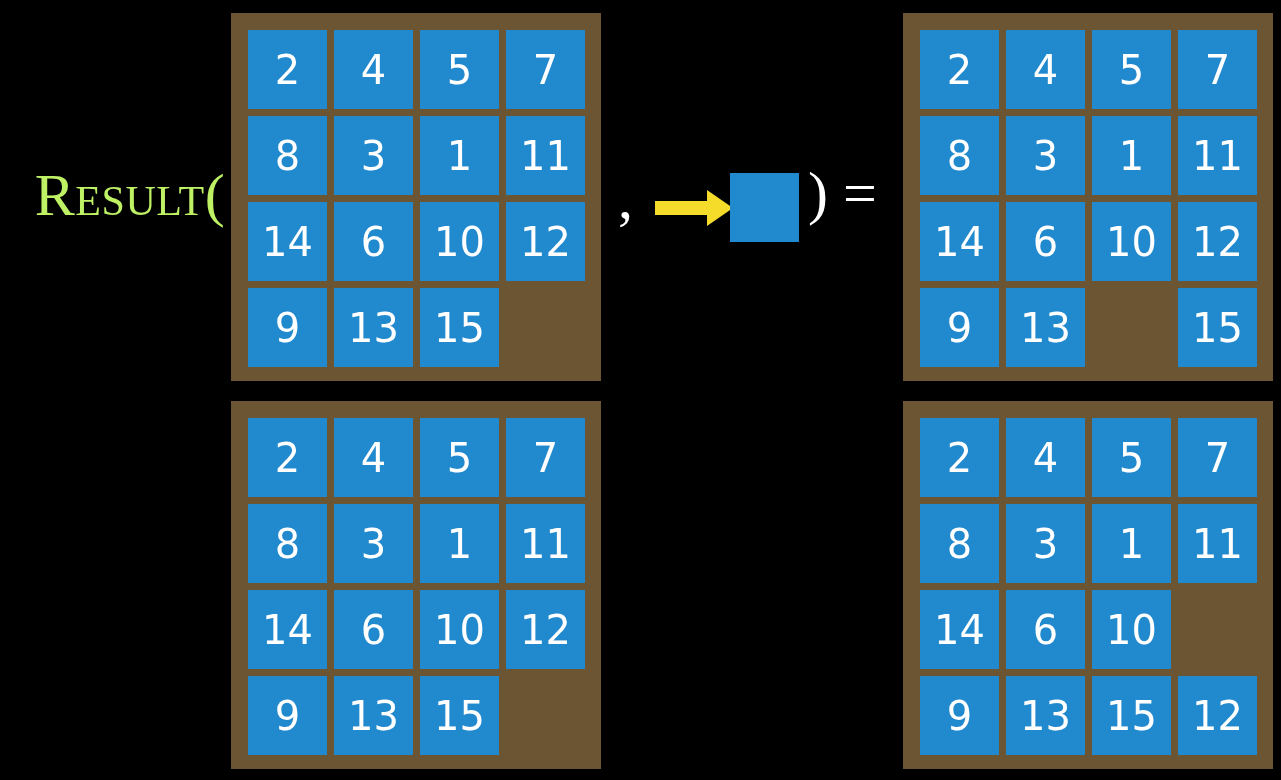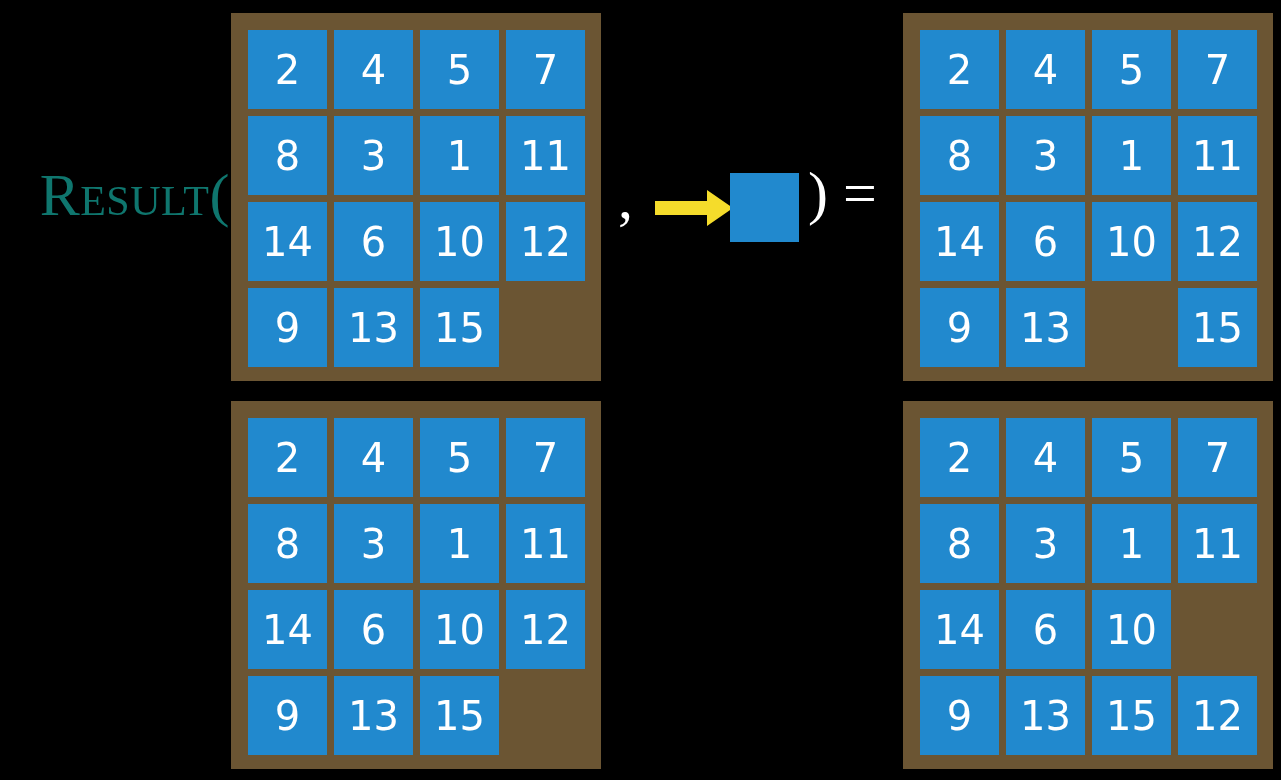--- a/index.html
+++ b/index.html
@@ -32,27 +32,27 @@
     height: 390px;
   }
   .eq-row.row-1 { top: 0px; }
   .eq-row.row-2 { top: 390px; }
 
   
   .result-label {
     position: absolute;
     left: 30px;
     width: 200px;
-    text-align: right;
+    text-align: center;
     white-space: nowrap;
     font-family: "Liberation Serif", "DejaVu Serif", serif;
     font-variant: small-caps;
     font-size: 60px;
     line-height: 1;
-    color: #0f766e;
+    color: #bef264;
     letter-spacing: 0.5px;
   }
   .row-1 .result-label { top: 165px; }
 
   
   .board {
     position: absolute;
     width: 370px;
     height: 368px;
     background: #6B5533;

